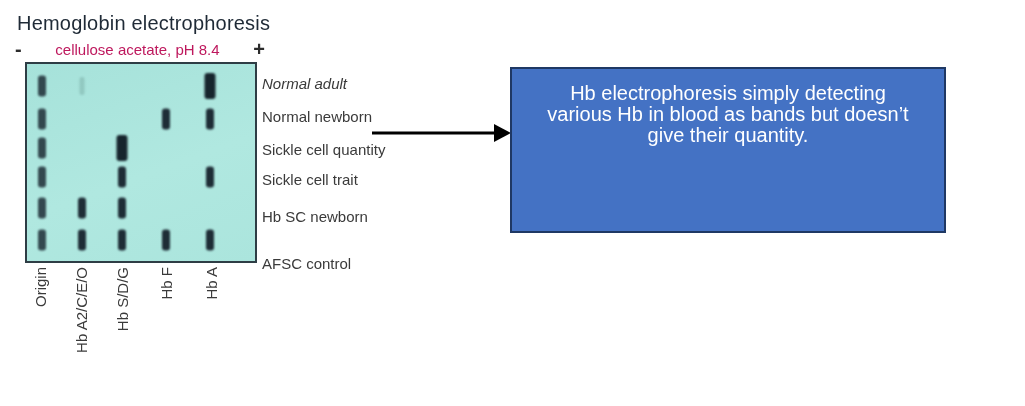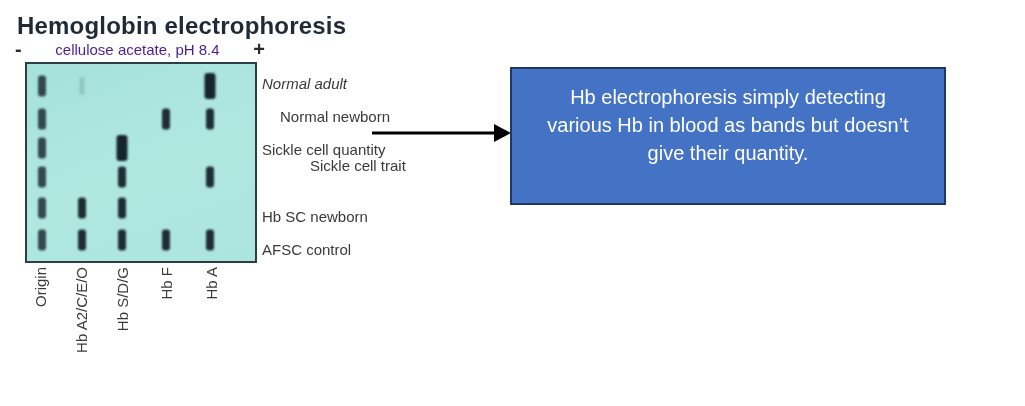--- a/index.html
+++ b/index.html
@@ -5,30 +5,30 @@
   html,body{margin:0;padding:0;background:#fff;}
   #canvas{
     position:relative;
     width:1025px;height:406px;
     background:#ffffff;
     font-family:"Liberation Sans", sans-serif;
     overflow:hidden;
   }
   .title{
     position:absolute;left:17px;top:12px;
-    font-size:24px;font-weight:bold;color:var(--title-color);
+    font-size:20px;font-weight:normal;color:var(--title-color);
     letter-spacing:0.2px;
   }
   .polarity-row{
     position:absolute;left:15px;top:38px;width:250px;height:22px;
     display:flex;align-items:center;justify-content:space-between;
   }
   .minus-sign{font-size:20px;font-weight:bold;color:#2c2c2c;line-height:1;}
   .plus-sign{font-size:20px;font-weight:bold;color:#2c2c2c;line-height:1;}
-  .subtitle{font-size:15px;color:#4c1d95;}
+  .subtitle{font-size:15px;color:#be185d;}
   .gel{
     position:absolute;left:25px;top:62px;width:232px;height:201px;
     box-sizing:border-box;
     background:linear-gradient(160deg,#a6e2da 0%,#b0e8e0 55%,#abe5dd 100%);
     border:2px solid #2e3d45;
   }
   .band{position:absolute;transform:translate(-50%,-50%);}
   .band.origin{width:10px;height:23px;background:var(--origin-band-color);opacity:.85;border-radius:2px;filter:blur(.4px);}
   .band.band{width:8px;height:21px;background:var(--band-color);border-radius:3px;filter:blur(.8px);}
   .band.strong{width:11px;height:26px;background:#16252d;border-radius:3px;filter:blur(.8px);}
@@ -38,26 +38,26 @@
     font-size:15px;color:var(--label-color);white-space:nowrap;
   }
   .col-label{
     position:absolute;top:267px;
     font-size:15px;color:var(--label-color);white-space:nowrap;
     transform-origin:0 0;
     transform:rotate(-90deg) translateX(-100%);
   }
   .arrow-svg{position:absolute;left:370px;top:121px;}
   .annotation-box{
-    position:absolute;left:510px;top:67px;width:436px;height:138px;
+    position:absolute;left:510px;top:67px;width:436px;height:166px;
     box-sizing:border-box;
     background:var(--box-fill);
     border:2px solid var(--box-border);
     color:var(--box-text);
-    font-size:20px;line-height:28px;
+    font-size:20px;line-height:21px;
     text-align:center;
     padding:14px 24px 0 24px;
   }
 </style>
 </head>
 <body>
 
 <div id="canvas">
 
   <div class="title">Hemoglobin electrophoresis</div>
@@ -85,25 +85,25 @@
       <div class="band band" style="left: 41.8%; top: 73%;"></div>
       <div class="band origin" style="left: 6.5%; top: 89.5%;"></div>
       <div class="band band" style="left: 24.1%; top: 89.5%;"></div>
       <div class="band band" style="left: 41.8%; top: 89.5%;"></div>
       <div class="band band" style="left: 60.8%; top: 89.5%;"></div>
       <div class="band band" style="left: 80.2%; top: 89.5%;"></div>
     </div>
 
   <div id="row-labels">
       <div class="row-label" style="top: 75px; font-style: italic;">Normal adult</div>
-      <div class="row-label" style="top: 108.2px; margin-left: 18px;">Normal newborn</div>
+      <div class="row-label" style="top: 108.2px;">Normal newborn</div>
       <div class="row-label" style="top: 141.4px;">Sickle cell quantity</div>
-      <div class="row-label" style="top: 157px; margin-left: 48px;">Sickle cell trait</div>
+      <div class="row-label" style="top: 171px;">Sickle cell trait</div>
       <div class="row-label" style="top: 207.8px;">Hb SC newborn</div>
-      <div class="row-label" style="top: 241px;">AFSC control</div>
+      <div class="row-label" style="top: 255px;">AFSC control</div>
     </div>
   <div id="col-labels">
       <div class="col-label" style="left: 32.08px;">Origin</div>
       <div class="col-label" style="left: 72.912px;">Hb A2/C/E/O</div>
       <div class="col-label" style="left: 113.976px;">Hb S/D/G</div>
       <div class="col-label" style="left: 158.056px;">Hb F</div>
       <div class="col-label" style="left: 203.064px;">Hb A</div>
     </div>
 
   <svg class="arrow-svg" width="142" height="24" viewBox="0 0 142 24">

